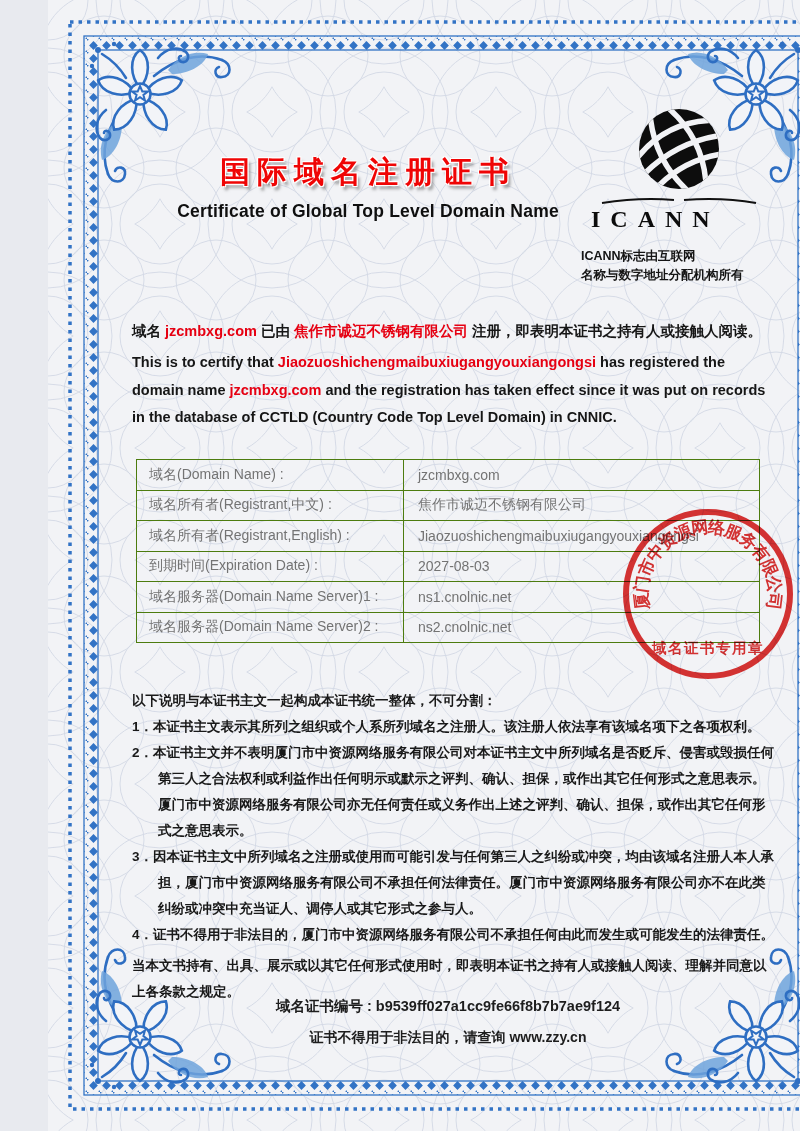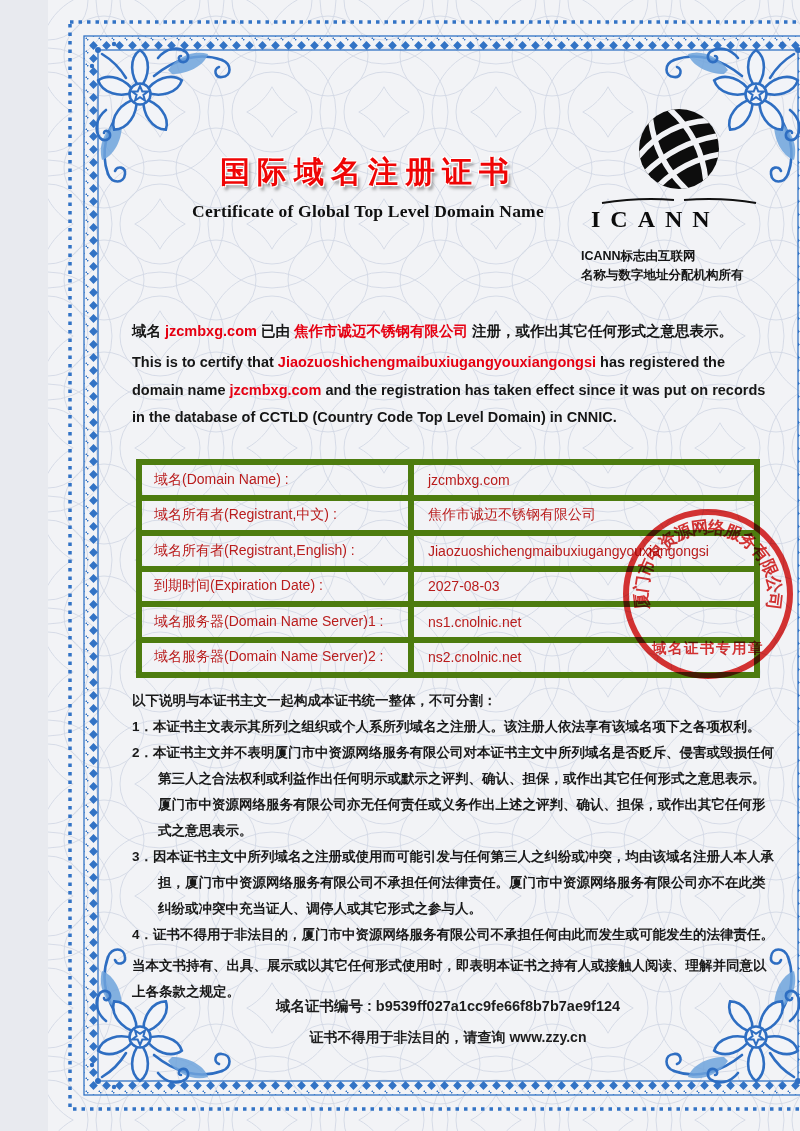--- a/index.html
+++ b/index.html
@@ -13,37 +13,37 @@
   .deco{position:absolute;left:0;top:0;z-index:0;}
   .content{position:absolute;left:0;top:0;width:800px;height:1131px;z-index:1;}
   .abs{position:absolute;}
 
   
   .title-block{left:60px;top:152px;width:520px;text-align:center;}
   .title-cn{
     font-size:30px;font-weight:bold;color:#ef0505;letter-spacing:7px;margin:0;
     text-shadow:-1px -1px 0 #fff,1px -1px 0 #fff,-1px 1px 0 #fff,1px 1px 0 #fff,3px 4px 3px rgba(90,90,90,.55);
   }
-  .title-en{font-size:17.5px;font-weight:bold;color:#0f0f0f;margin-top:8px;letter-spacing:.2px;font-family:Liberation Serif, serif;}
+  .title-en{font-size:17.5px;font-weight:bold;color:#0f0f0f;margin-top:8px;letter-spacing:.2px;}
 
   .icann-block{left:533px;top:106px;width:195px;}
   .icann-globe{display:block;margin:0 auto;}
   .icann-line{display:block;margin:2px auto 0 auto;}
   .icann-word{font-family:"Liberation Serif","DejaVu Serif",serif;font-size:24px;font-weight:bold;color:#0c0c0c;letter-spacing:10px;margin-left:10px;}
   .icann-caption{margin-top:14px;font-size:12.5px;line-height:1.5;color:#141414;font-weight:bold;}
 
   
   .intro-cn{left:84px;top:322px;width:642px;font-size:14.5px;font-weight:bold;color:#161616;}
   .intro-en{left:84px;top:349px;width:646px;font-size:14.5px;font-weight:bold;color:#161616;line-height:27.5px;}
   .red{color:#e60012;font-weight:bold;}
 
   
   .domain-table{left:88px;top:459px;width:624px;border-collapse:collapse;table-layout:fixed;}
   .domain-table td{
-    border:6px solid #4d7c0f;height:29.5px;font-size:14px;color:#b91c1c;
+    border:1px solid #4d7c0f;height:29.5px;font-size:14px;color:#737373;
     padding:0 4px 0 12px;vertical-align:middle;white-space:nowrap;overflow:hidden;
   }
   .domain-table td.lbl{width:250px;}
   .domain-table td.val{padding-left:14px;}
 
   
   .stamp{left:570px;top:506px;z-index:2;mix-blend-mode:multiply;opacity:.92;}
 
   
   .notes{left:84px;top:688px;width:644px;font-size:13.5px;line-height:26px;color:#191919;font-weight:bold;}
@@ -151,21 +151,21 @@
         <path d="M8,9 Q46,3 80,6" stroke="#111" stroke-width="2" fill="none"></path>
         <path d="M90,6 Q128,3 162,9" stroke="#111" stroke-width="2" fill="none"></path>
       </svg>
       <div class="icann-word">ICANN</div>
       <div class="icann-caption">
         <div>ICANN标志由互联网</div>
         <div>名称与数字地址分配机构所有</div>
       </div>
     </div>
 
-    <div class="abs intro-cn"><span>域名 </span><span class="red">jzcmbxg.com</span><span> 已由 </span><span class="red">焦作市诚迈不锈钢有限公司</span><span> 注册，或作出其它任何形式之意思表示。</span></div>
+    <div class="abs intro-cn"><span>域名 </span><span class="red">jzcmbxg.com</span><span> 已由 </span><span class="red">焦作市诚迈不锈钢有限公司</span><span> 注册，即表明本证书之持有人或接触人阅读。</span></div>
 
     <div class="abs intro-en"><span>This is to certify that </span><span class="red">Jiaozuoshichengmaibuxiugangyouxiangongsi</span><span> has registered the domain name </span><span class="red">jzcmbxg.com</span><span> and the registration has taken effect since it was put on records in the database of CCTLD (Country Code Top Level Domain) in CNNIC.</span></div>
 
     <table class="abs domain-table">
       <tbody>
         <tr>
           <td class="lbl">域名(Domain Name) :</td>
           <td class="val">jzcmbxg.com</td>
         </tr>
         <tr>

